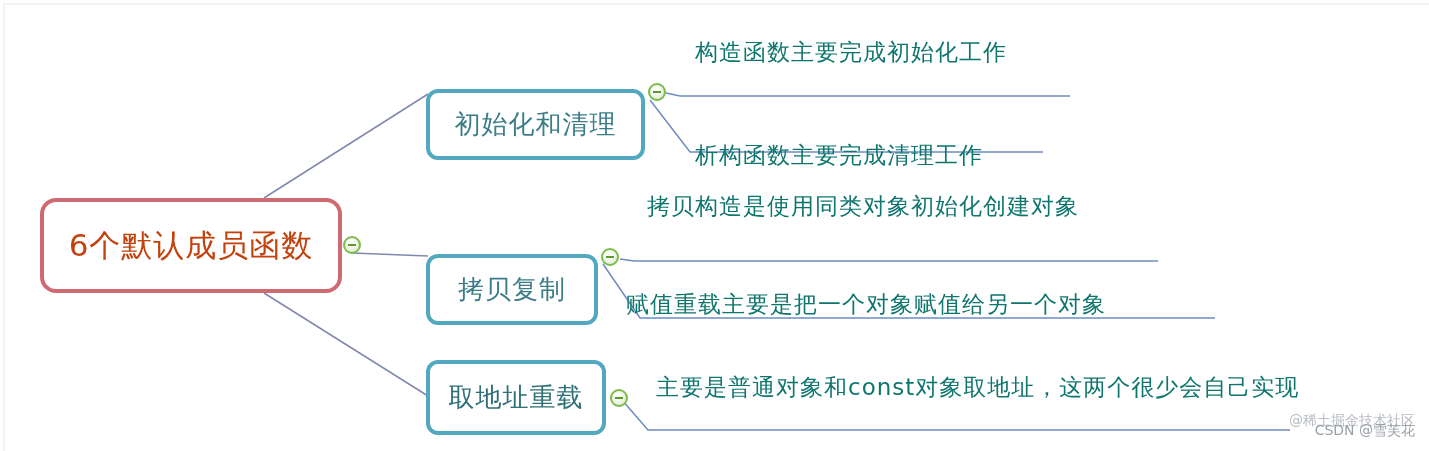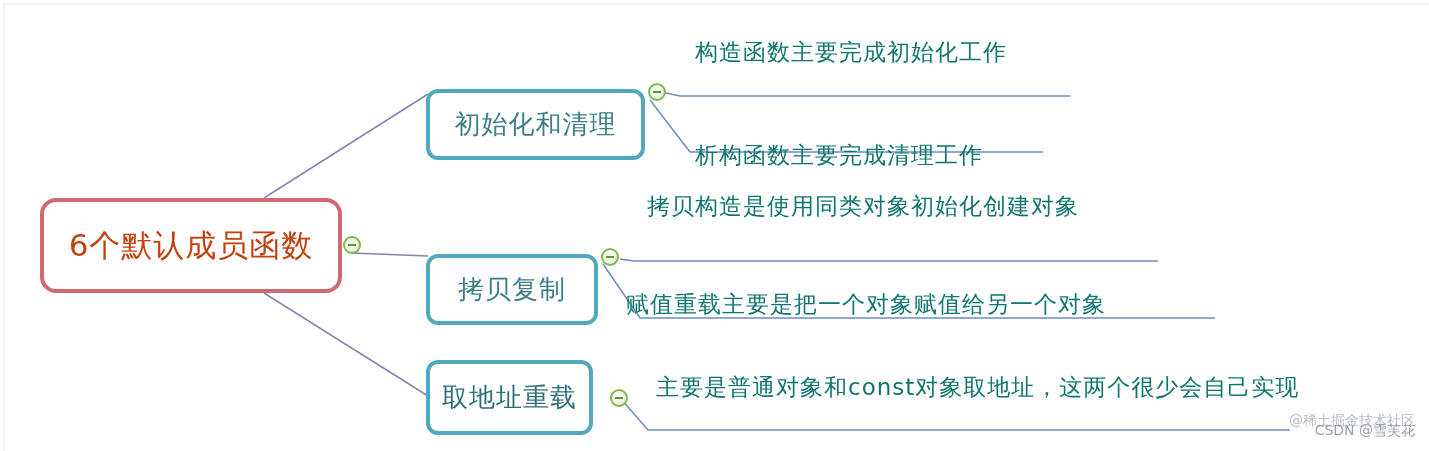--- a/index.html
+++ b/index.html
@@ -4,21 +4,21 @@
 <style>
   html, body { margin: 0; padding: 0; background: #ffffff; }
   body { width: 1429px; height: 451px; position: relative; overflow: hidden; font-family: "DejaVu Sans", "Liberation Sans", sans-serif; }
   .frame { position: absolute; left: 3px; top: 3px; width: 1426px; height: 448px; background: #ffffff; border-top: 2px solid #f3f3f3; border-left: 2px solid #f3f3f3; }
   svg.edges { position: absolute; left: 0; top: 0; width: 1429px; height: 451px; }
   .node { position: absolute; box-sizing: border-box; background: #fff; display: flex; align-items: center; justify-content: center; white-space: nowrap; }
   .root { left: 40px; top: 198px; width: 302px; height: 95px; border: 4px solid #d06a72; border-radius: 16px; color: #c2410c; font-size: 31px; letter-spacing: 1px; }
   .branch { border: 4px solid #52a8bf; border-radius: 12px; color: #3c7d88; font-size: 26px; letter-spacing: 1px; }
   .b1 { left: 426px; top: 57px; width: 219px; height: 71px; margin-top: 32px; }
   .b2 { left: 426px; top: 222px; width: 172px; height: 71px; margin-top: 32px; }
-  .b3 { left: 426px; top: 360px; width: 167px; height: 75px; color: #2f6f78; }
+  .b3 { left: 426px; top: 360px; width: 180px; height: 75px; color: #2f6f78; }
   .leaf { position: absolute; color: #0f766e; font-size: 23px; white-space: nowrap; letter-spacing: 1px; }
   .toggle { position: absolute; width: 18px; height: 18px; box-sizing: border-box; border: 2px solid #7dbb4b; border-radius: 50%; background: radial-gradient(circle at 40% 35%, #ffffff 0%, #eef4e6 55%, #cfdcc3 100%); }
   .toggle::after { content: ""; position: absolute; left: 3px; right: 3px; top: 6px; height: 2px; background: #5a9a2e; }
   .watermark { position: absolute; right: 14px; top: 412px; font-size: 14px; color: #b8bcc2; white-space: nowrap; }
   .watermark .w2 { position: absolute; right: 0; top: 10px; color: #9aa0a8; text-align: right; }
 </style>
 </head>
 <body>
 
 <div class="frame"></div>

